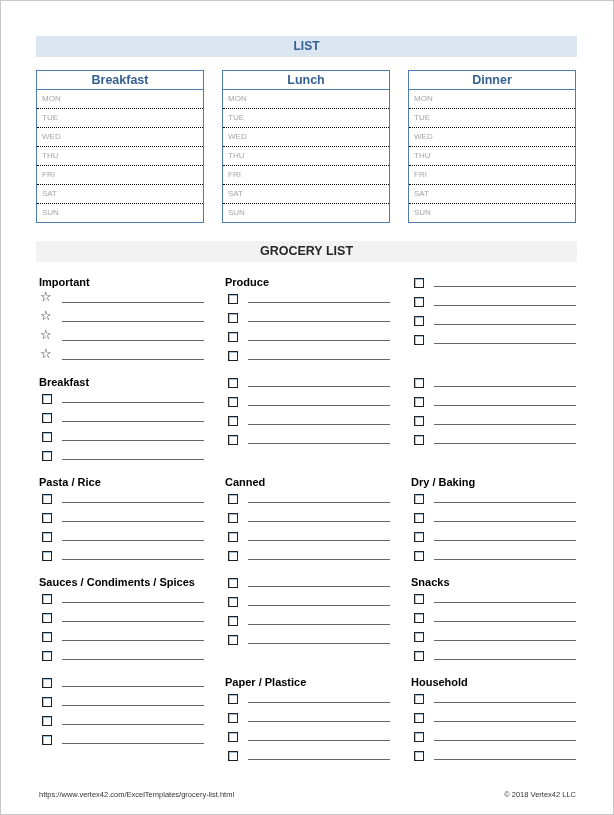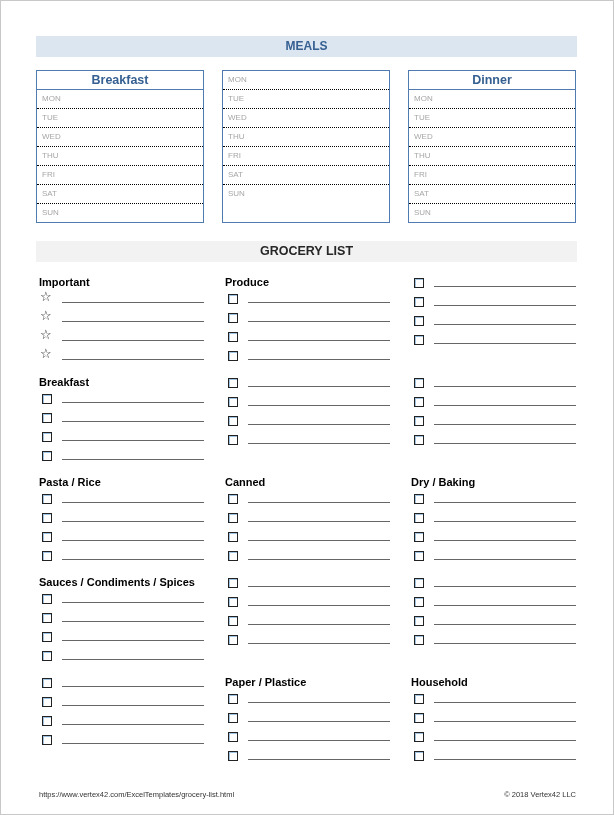--- a/index.html
+++ b/index.html
@@ -55,34 +55,35 @@
   }
   .footer {
     position:absolute; top:790px; font-size:7.5px; color:#333;text-align:right;
   }
 </style>
 </head>
 <body>
 
 <div class="frame"></div>
 
-<div class="bar meals-bar">MEALS</div>
+<div class="bar meals-bar">LIST</div>
 
 <div id="meal-boxes">
     <div class="meal-box" style="left: 36px;">
       <div class="mh">Breakfast</div>
       <div class="row">MON</div>
       <div class="row">TUE</div>
       <div class="row">WED</div>
       <div class="row">THU</div>
       <div class="row">FRI</div>
       <div class="row">SAT</div>
       <div class="row">SUN</div>
     </div>
     <div class="meal-box" style="left: 222px;">
+      <div class="mh">Lunch</div>
       <div class="row">MON</div>
       <div class="row">TUE</div>
       <div class="row">WED</div>
       <div class="row">THU</div>
       <div class="row">FRI</div>
       <div class="row">SAT</div>
       <div class="row">SUN</div>
     </div>
     <div class="meal-box" style="left: 408px;">
       <div class="mh">Dinner</div>
@@ -298,20 +299,21 @@
       <div class="item">
         <span class="chk"></span>
         <span class="line"></span>
       </div>
       <div class="item">
         <span class="chk"></span>
         <span class="line"></span>
       </div>
     </div>
     <div class="cat" style="left: 408px; top: 574px;">
+      <div class="title">Snacks</div>
       <div class="item">
         <span class="chk"></span>
         <span class="line"></span>
       </div>
       <div class="item">
         <span class="chk"></span>
         <span class="line"></span>
       </div>
       <div class="item">
         <span class="chk"></span>

